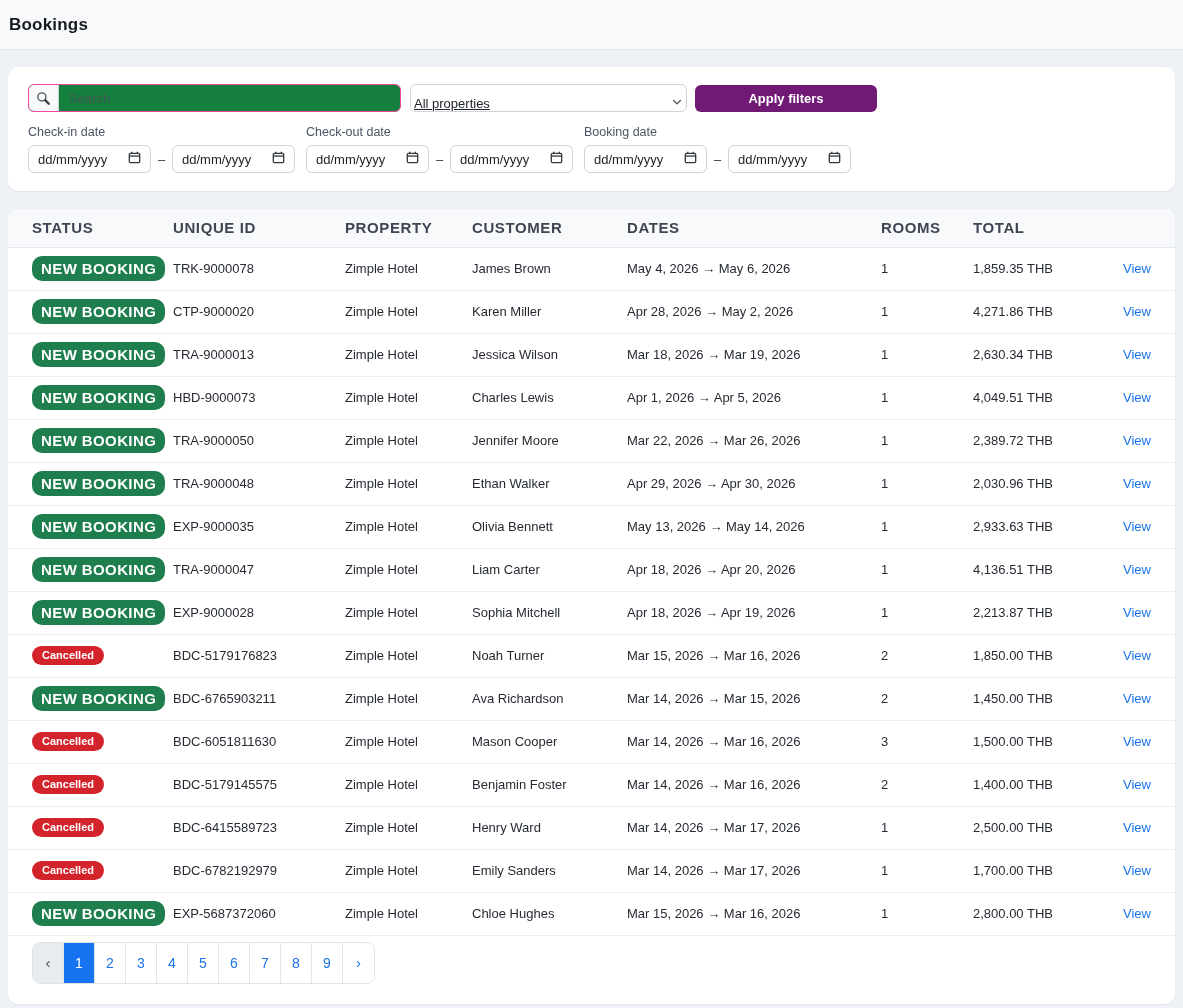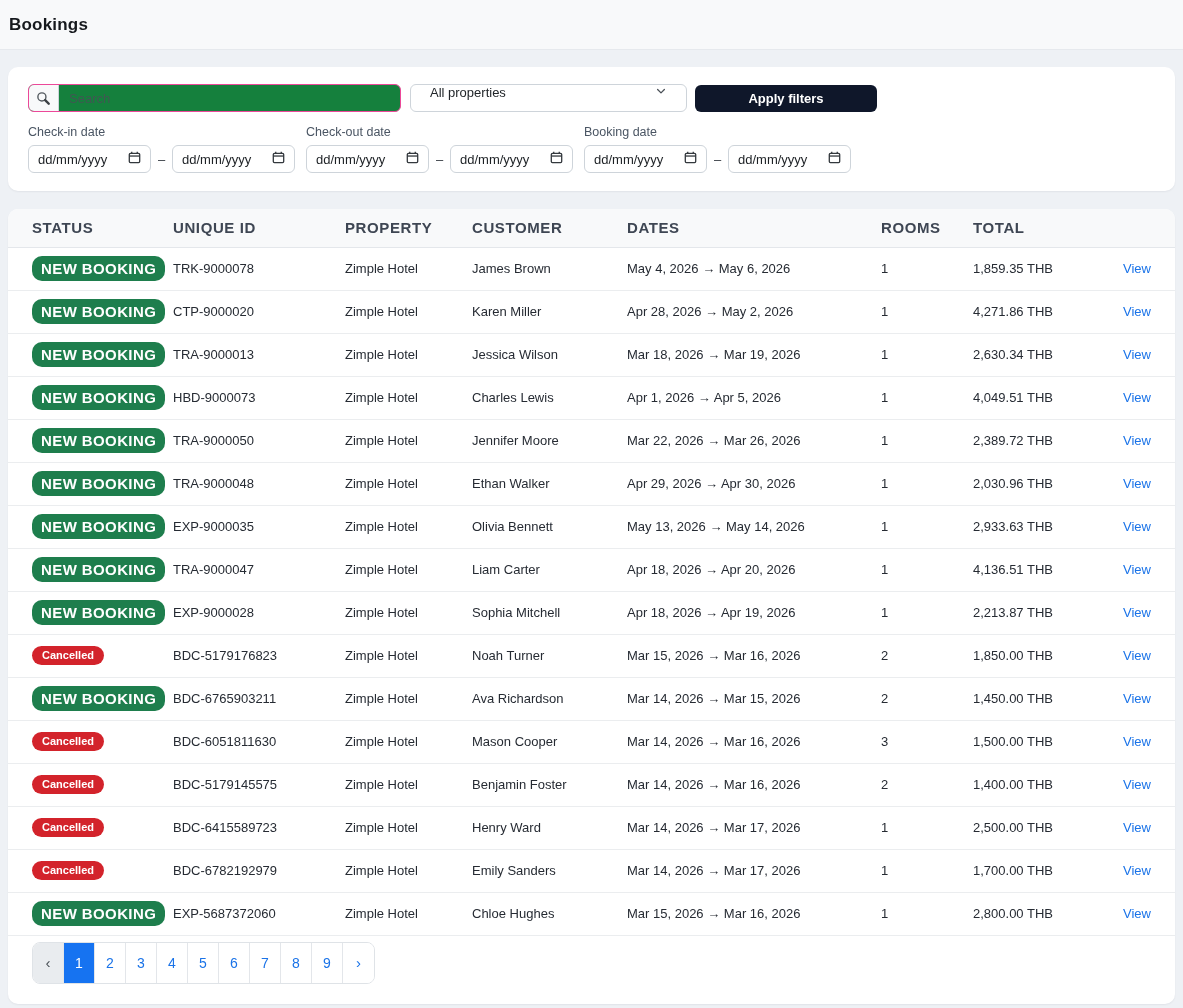--- a/index.html
+++ b/index.html
@@ -42,26 +42,26 @@
     display: flex; align-items: center; justify-content: center; flex: none;
   }
   .search-input {
     border: none; outline: none; flex: 1; padding: 0 10px;
     font-size: 13px; font-family: inherit; color:#212529; background:transparent;
   }
   .search-input::placeholder { color: #495057; opacity:.85; }
   .property-select {
     margin-left: 9px; width: 277px; height: 28px;
     border: 1px solid #ced4da; border-radius: 6px; background:#fff;
-    display: flex; align-items: flex-start; justify-content: space-between;
-    padding: 0 19px; font-size: 13px; color:#212529; cursor: default;
+    display: flex; align-items: flex-end; justify-content: space-between;
+    padding: 0 3px; font-size: 13px; color:#212529; cursor: default; text-decoration: underline;
   }
   .apply-btn {
     margin-left: 8px; width: 182px; height: 27px;
-    background: #0f172a; color: #fff; border: none; border-radius: 6px;
+    background: #701a75; color: #fff; border: none; border-radius: 6px;
     font-size: 13px; font-weight: 700; font-family: inherit; cursor: pointer;
   }
   .filter-row2 { display: flex; margin-top: 13px; }
   .date-group { margin-right: 11px; }
   .date-group-label { font-size: 12.5px; color: #4a5563; margin-bottom: 6px; }
   .date-pair { display: flex; align-items: center; }
   .date-field {
     width: 123px; height: 28px; border: 1px solid #ced4da; border-radius: 6px;
     background: #fff; display: flex; align-items: center; justify-content: space-between;
     padding: 0 9px; cursor: text;

